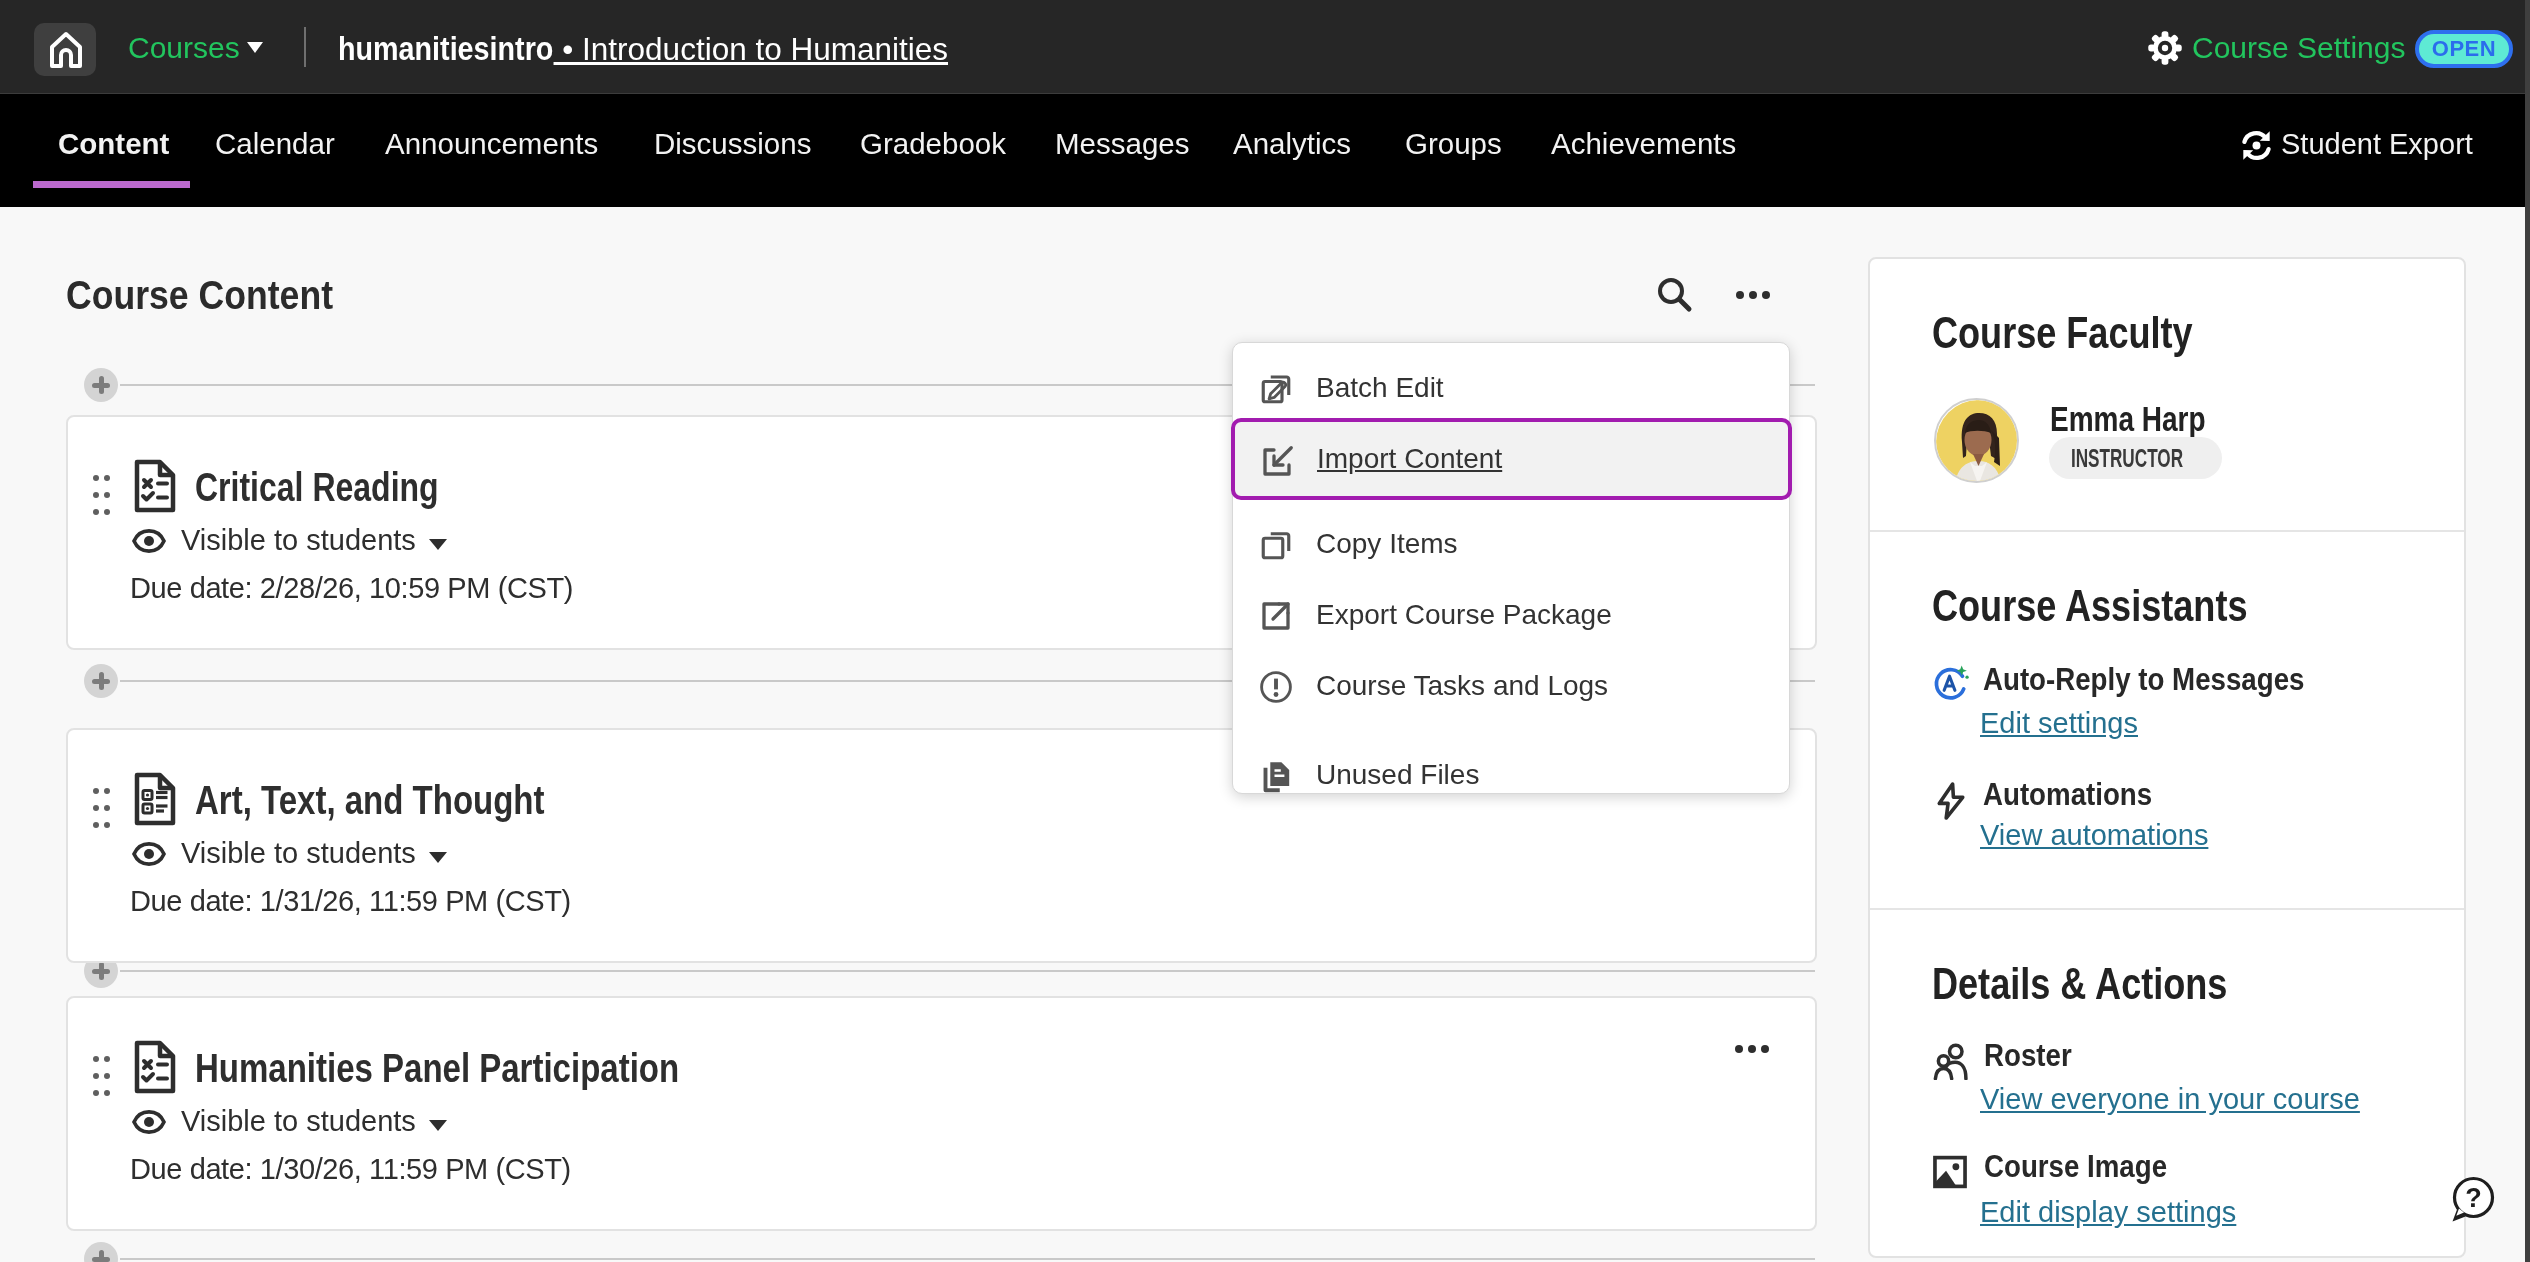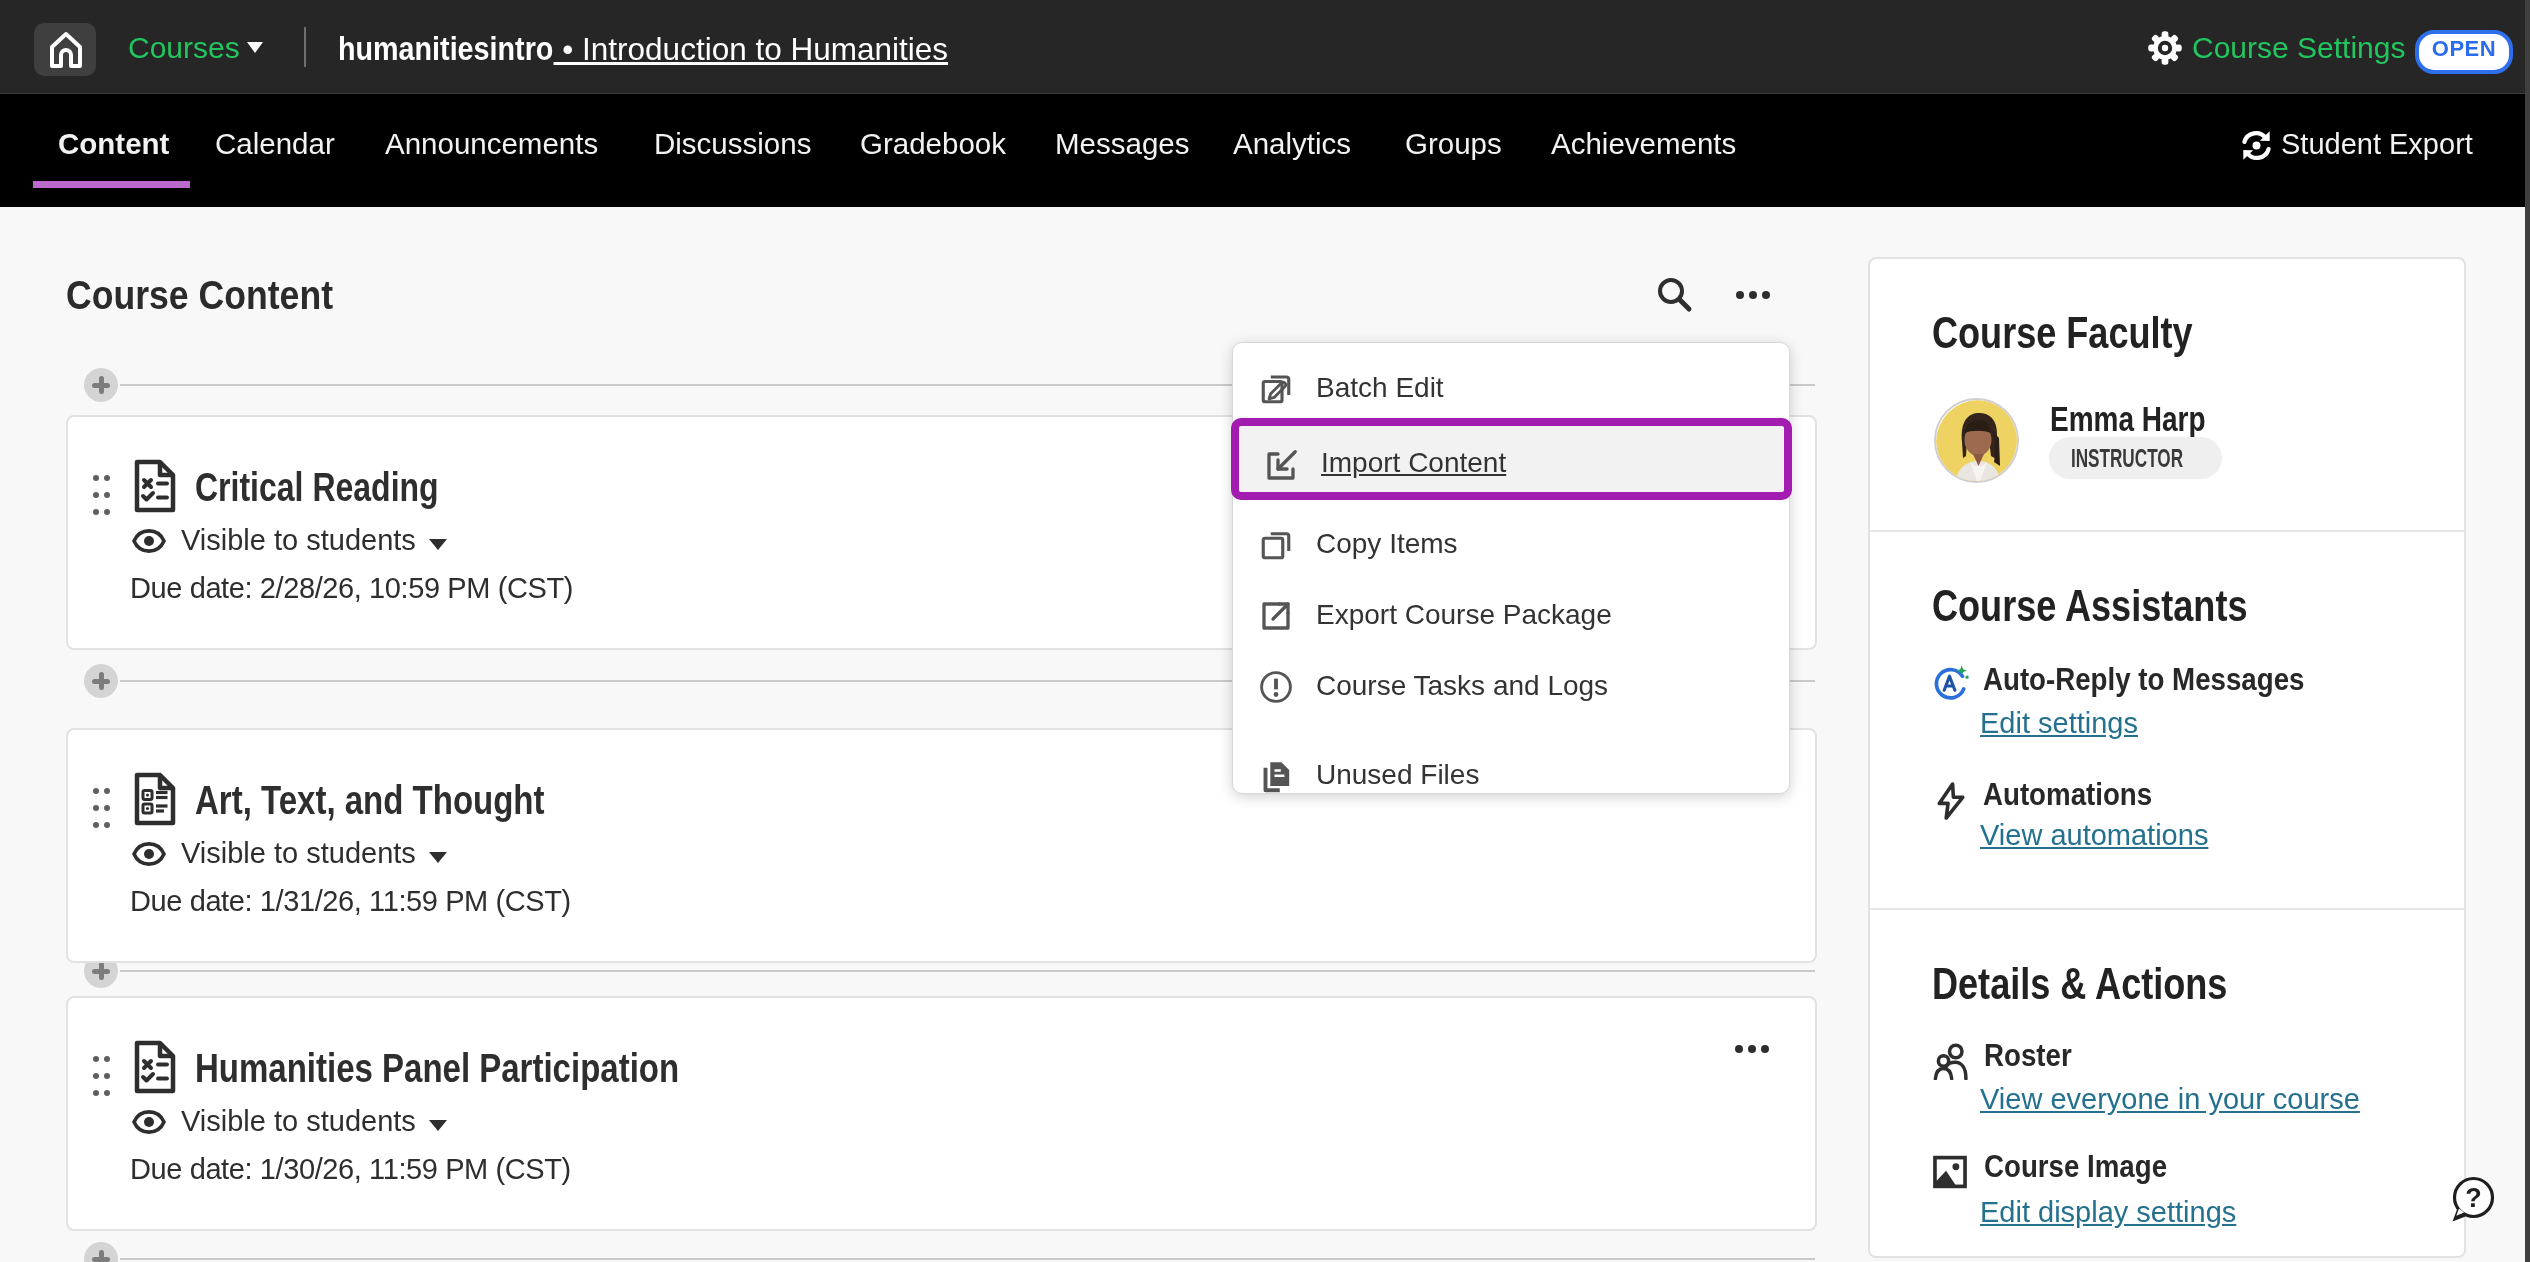--- a/index.html
+++ b/index.html
@@ -15,21 +15,21 @@
 #homebtn { position:absolute; left:34px; top:23px; width:62px; height:53px; background:#3f3f3f; border-radius:10px; }
 #homebtn svg { position:absolute; left:15px; top:8px; }
 .hdrtxt { color:#22c55e; font-size:30px; }
 #coursesLbl { position:absolute; left:128px; top:31px; }
 #caret1 { position:absolute; left:247px; top:42px; width:0; height:0; border-left:8.5px solid transparent; border-right:8.5px solid transparent; border-top:11.5px solid #fff; }
 #vdiv { position:absolute; left:304px; top:27px; width:2px; height:40px; background:#6f6f6f; }
 #crumb { position:absolute; left:338px; top:30px; color:#fff; font-size:31.5px; white-space:nowrap;text-decoration:underline; }
 #crumb b { display:inline-block; font-size:33px; font-weight:bold; transform:scaleX(0.87); transform-origin:left center; margin-right:-32px; }
 #gearwrap { position:absolute; left:2148px; top:31px; }
 #csLbl { position:absolute; left:2192px; top:31px; }
-#openPill { position:absolute; left:2415px; top:30px; width:98px; height:44px; background:#ffffff; border:4px solid #2e6fee; border-radius:19px; color:#2b6cec; font-weight:bold; font-size:22px; text-align:center; line-height:30px; letter-spacing:0.5px; }
+#openPill { position:absolute; left:2415px; top:30px; width:98px; height:38px; background:#5eead4; border:4px solid #2e6fee; border-radius:19px; color:#2b6cec; font-weight:bold; font-size:22px; text-align:center; line-height:30px; letter-spacing:0.5px; }
 
 
 .tab { position:absolute; top:33px; white-space:nowrap; color:#f2f2f2; font-size:29.5px; }
 .tab.active { font-weight:bold; }
 #underline { position:absolute; left:33px; top:87px; width:157px; height:8px; background:#bb69cd; }
 #spIcon { position:absolute; left:2240px; top:35px; }
 #spLbl { position:absolute; left:2281px; top:34px; color:#f2f2f2; font-size:29px; }
 
 
 #content { position:absolute; left:0; top:207px; width:2530px; height:1055px; background:#f8f8f8; }
@@ -54,21 +54,21 @@
 .viscaret { position:absolute; width:0; height:0; border-left:9px solid transparent; border-right:9px solid transparent; border-top:11px solid #2e2e2e; top:18px; }
 .duetxt { position:absolute; left:62px; top:155px; font-size:29px; color:#2e2e2e; white-space:nowrap; letter-spacing:-0.4px; }
 .carddots { position:absolute; right:44px; top:47px; width:36px; height:10px; }
 .carddots span { position:absolute; top:0; width:8px; height:8px; border-radius:50%; background:#2e2e2e; }
 
 
 #menu { position:absolute; left:1232px; top:342px; width:558px; height:452px; background:#fff; border:1px solid #d8d8d8; border-radius:10px; box-shadow:0 3px 14px rgba(0,0,0,0.18); }
 .mi { position:absolute; left:0; width:100%; height:71px; }
 .mi svg { position:absolute; left:25px; top:50%; margin-top:-17px; }
 .mi .lbl { position:absolute; left:83px; top:50%; margin-top:-16px; font-size:28px; color:#333; }
-#miImport { position:absolute; left:-2px; top:75px; width:561px; height:82px; background:#f2f2f2; border:8px solid #a21caf; border-radius:10px; }
+#miImport { position:absolute; left:-2px; top:75px; width:561px; height:82px; background:#f2f2f2; border:4px solid #a21caf; border-radius:10px; }
 #miImport svg { position:absolute; left:24px; top:22px; }
 #miImport .lbl { position:absolute; left:82px; top:21px; font-size:28px; color:#333; text-decoration:underline; }
 
 
 #sidebar { position:absolute; left:1868px; top:257px; width:598px; height:1001px; background:#fff; border:2px solid #e2e2e2; border-radius:8px; }
 .sbdiv { position:absolute; left:0; width:100%; height:2px; background:#e5e5e5; }
 .sbh { position:absolute; left:62px; font-size:44px; font-weight:bold; color:#222; white-space:nowrap; transform:scaleX(0.82); transform-origin:left top; }
 .sbItemT { position:absolute; font-size:32px; font-weight:bold; color:#282828; white-space:nowrap; transform:scaleX(0.865); transform-origin:left top; }
 .sbLink { position:absolute; font-size:29px; color:#24708f; text-decoration:underline; }
 #instrPill { position:absolute; left:179px; top:178px; height:42px; width:173px; background:#efefef; border-radius:21px; font-size:26px; font-weight:bold; color:#3a3a3a; text-align:center; line-height:42px; }

